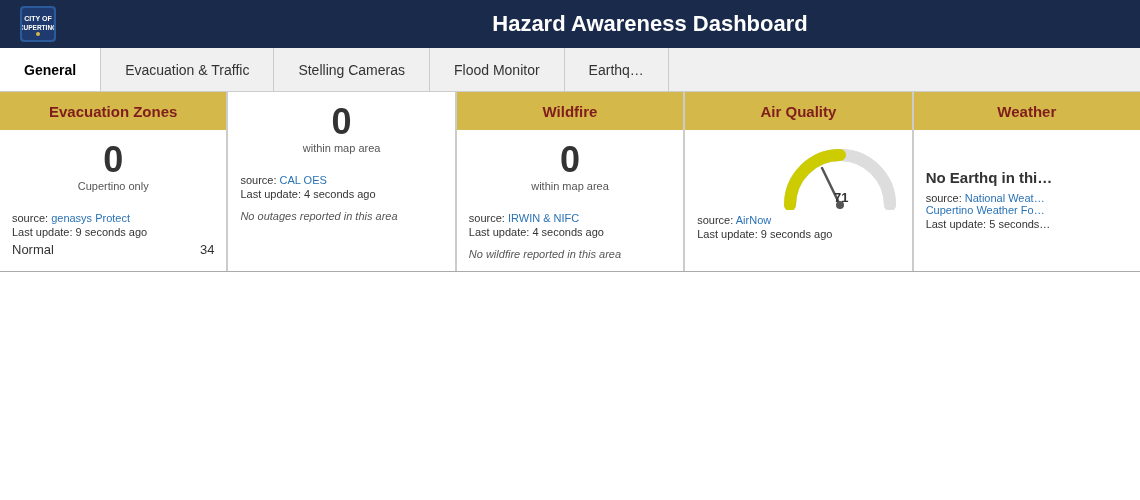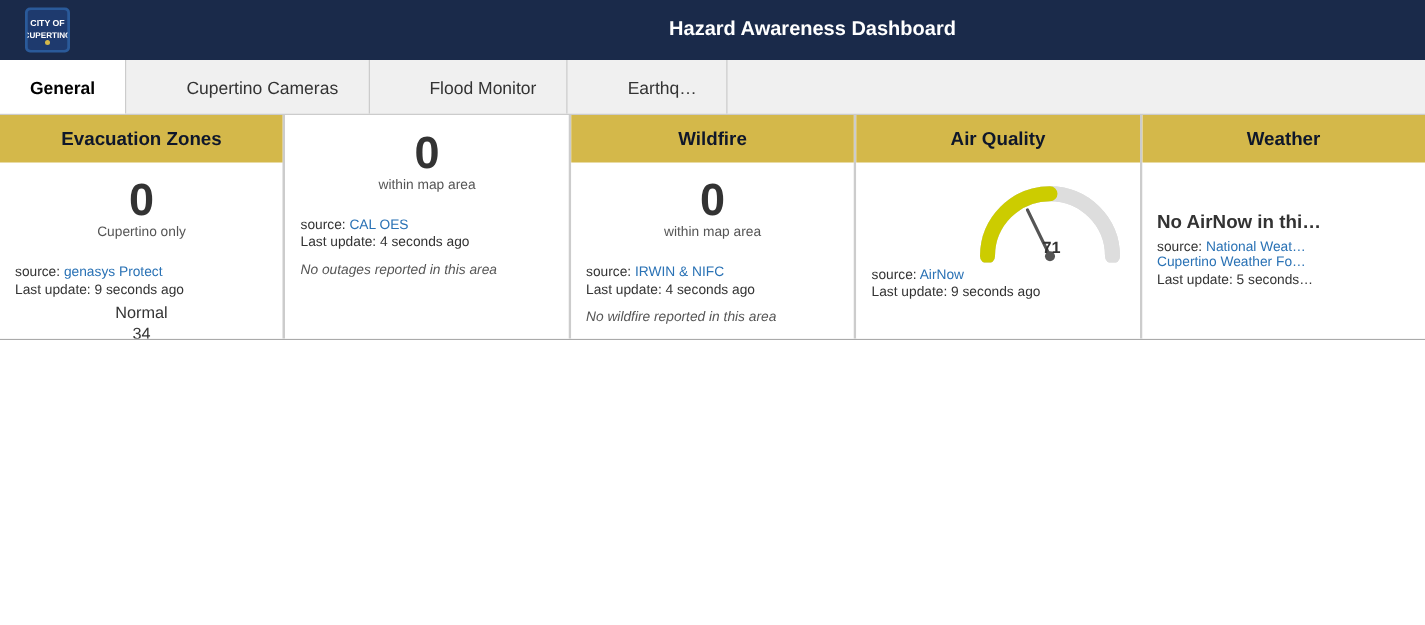--- a/index.html
+++ b/index.html
@@ -30,33 +30,32 @@
       justify-content: center;
       font-size: 10px;
       color: white;
       font-weight: bold;
       text-align: center;
       line-height: 1.1;
     }
     #header-title {
       flex: 1;
       text-align: center;
-      font-size: 16px;
+      font-size: 22px;
       font-weight: bold;
       color: white;
     }
 
     
     #nav-tabs {
       display: flex;
       background: #f0f0f0;
       border-bottom: 1px solid #ccc;
       height: 44px;
       overflow: hidden;
-      gap: 24px;
     }
     .nav-tab {
       padding: 0 24px;
       display: flex;
       align-items: center;
       font-size: 14px;
       font-weight: 500;
       cursor: pointer;
       white-space: nowrap;
       border-right: 1px solid #ccc;
@@ -83,21 +82,21 @@
       flex-direction: column;
       background: white;
       min-width: 0;
     }
     .card:last-child { border-right: none; }
     .card-header {
       background: #d4b84a;
       padding: 8px 12px;
       font-size: 15px;
       font-weight: bold;
-      color: #0f172a;
+      color: #7f1d1d;
       text-align: center;
       min-height: 38px;
       display: flex;
       align-items: center;
       justify-content: center;
     }
     .card-body {
       padding: 6px 12px;
       flex: 1;
       overflow: hidden;
@@ -138,21 +137,20 @@
       font-size: 11px;
       color: #555;
       margin-top: 10px;
       font-style: italic;
     }
     .card-normal-row {
       display: flex;
       justify-content: space-between;
       align-items: center;
       margin-top: 2px;
-      flex-direction: column;
     }
 
     
     .gauge-container {
       display: flex;
       justify-content: flex-end;
       align-items: center;
       position: relative;
       margin: 4px 0;
     }
@@ -199,21 +197,22 @@
         <text x="16" y="22" text-anchor="middle" fill="white" font-size="6.5" font-weight="bold">CUPERTINO</text>
         <circle cx="16" cy="26" r="2" fill="#d4b84a"></circle>
       </svg>
     </div>
   </div>
   <div id="header-title">Hazard Awareness Dashboard</div>
 </div>
 
 <div id="nav-tabs">
   <div class="nav-tab active">General</div>
-  <div class="nav-tab">Cupertino Cameras</div>
+  <div class="nav-tab">Evacuation &amp; Traffic</div>
+  <div class="nav-tab">Stelling Cameras</div>
   <div class="nav-tab">Flood Monitor</div>
   <div class="nav-tab">Earthq…</div>
 </div>
 
 <div id="cards-area">
 
   <div class="card">
     <div class="card-header">Evacuation Zones</div>
     <div class="card-body">
       <div class="card-big-number">0</div>
@@ -283,21 +282,21 @@
         <span>source:</span>
         <a href="#">AirNow</a>
       </div>
       <div class="card-lastupdate">Last update: 9 seconds ago</div>
     </div>
   </div>
 
   <div class="card">
     <div class="card-header">Weather</div>
     <div class="card-body weather-card-body">
-      <div class="no-hazard-text">No AirNow in thi…</div>
+      <div class="no-hazard-text">No Earthq in thi…</div>
       <div class="card-source">
         <span>source:</span>
         <a href="#">National Weat…</a>
       </div>
       <div class="card-source">
         <a href="#">Cupertino Weather Fo…</a>
       </div>
       <div class="card-lastupdate">Last update: 5 seconds…</div>
     </div>
   </div>

